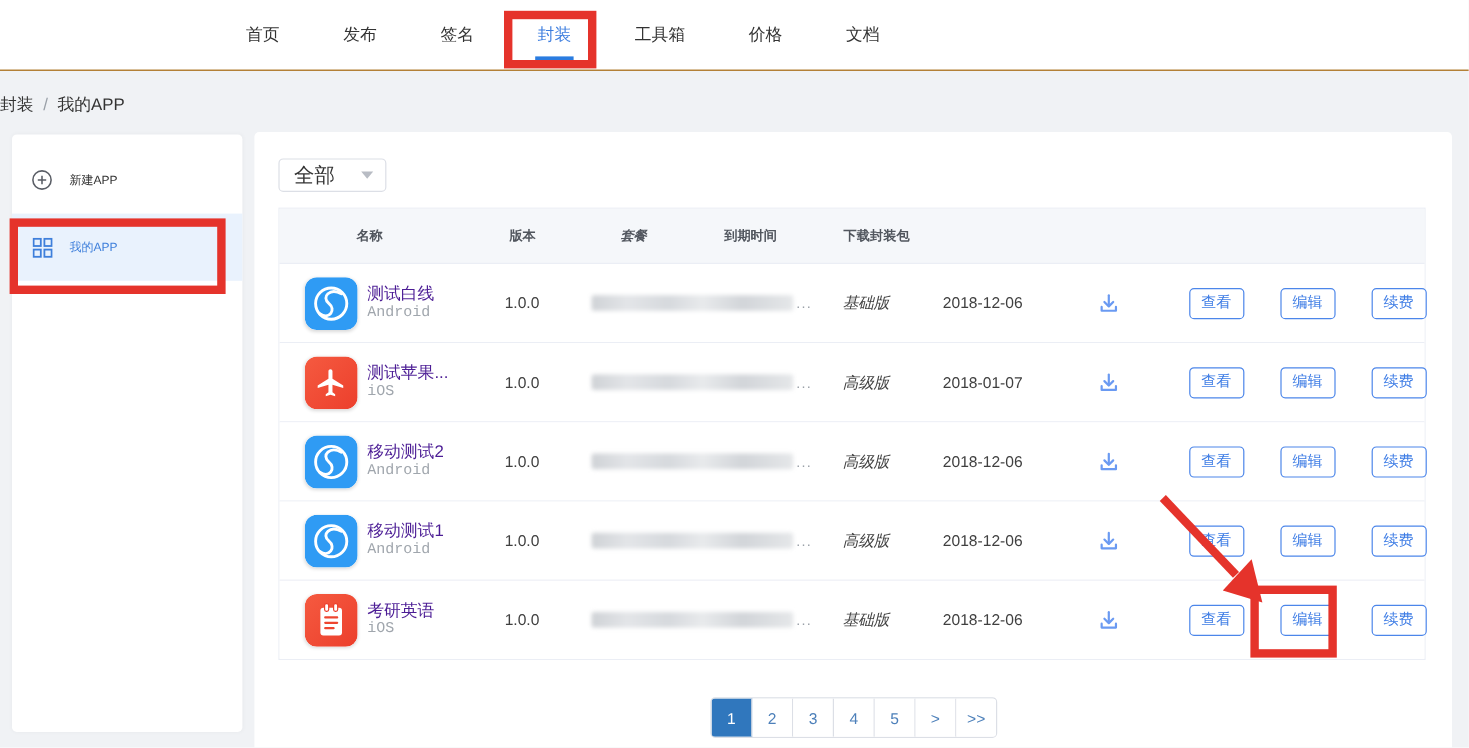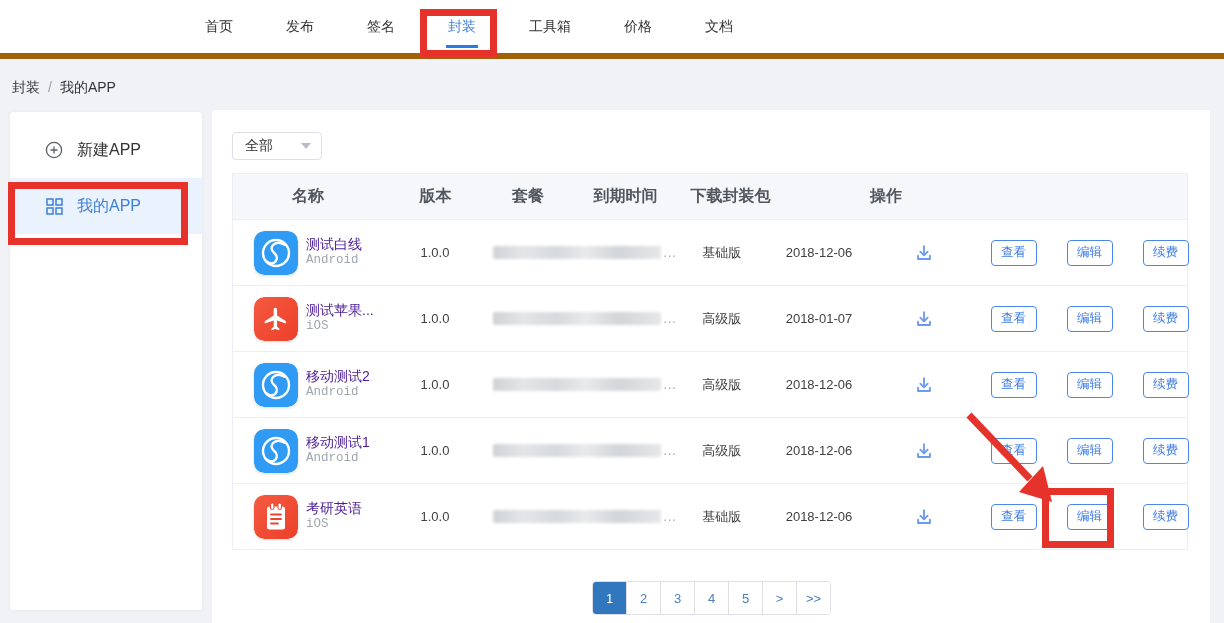--- a/index.html
+++ b/index.html
@@ -5,58 +5,58 @@
   html,body{margin:0;padding:0;}
   body{
     font-family:"Liberation Sans","DejaVu Sans",sans-serif;
     background:#f0f2f5;
     width:1224px;height:623px;overflow:hidden;position:relative;
     color:#333;
   }
   .stage{position:absolute;inset:0;width:1224px;height:623px;}
 
   
-  .topbar{position:absolute;left:0;top:0;width:1224px;height:59px;background:#fff;border-bottom:6px solid #a16207;box-sizing:border-box;text-align:right;}
+  .topbar{position:absolute;left:0;top:0;width:1224px;height:59px;background:#fff;border-bottom:1px solid #a16207;box-sizing:border-box;text-align:right;}
   .nav{display:flex;align-items:center;height:100%;padding-left:205px;gap:53px;}
   .nav-item{font-size:14px;color:#333;cursor:pointer;white-space:nowrap;position:relative;padding:6px 0;}
   .nav-item.active{color:#3d7edf;}
   .nav-item.active::after{content:"";position:absolute;left:-2px;right:-2px;bottom:-6px;height:3px;background:#2a7ce0;}
 
   
-  .breadcrumb{position:absolute;left:12px;top:79px;font-size:14px;color:#333;}
+  .breadcrumb{position:absolute;left:0;top:79px;font-size:14px;color:#333;}
   .breadcrumb .sep{color:#9aa0a8;margin:0 8px;}
 
   
   .sidebar{position:absolute;left:10px;top:112px;width:192px;height:498px;background:#fff;border-radius:4px;box-shadow:0 0 4px rgba(0,0,0,0.04);}
-  .side-item{height:56px;display:flex;align-items:center;padding-left:35px;gap:14px;font-size:16px;color:#333;cursor:pointer;}
+  .side-item{height:56px;display:flex;align-items:center;padding-left:16px;gap:14px;font-size:10px;color:#333;cursor:pointer;}
   .side-item:first-child{margin-top:10px;}
   .side-item.selected{background:#e9f2fd;color:#3e7fdb;}
   .side-icon{width:18px;height:18px;display:inline-flex;align-items:center;justify-content:center;}
 
   
   .main{position:absolute;left:212px;top:110px;width:998px;height:513px;background:#fff;border-radius:4px 4px 0 0;}
 
   
   .filter-row{position:absolute;left:20px;top:22px;display:flex;gap:10px;}
-  .select-box{width:90px;height:28px;border:1px solid #dcdfe6;border-radius:4px;display:flex;align-items:center;padding:0 10px 0 12px;box-sizing:border-box;font-size:14px;color:#333;justify-content:space-between;cursor:pointer;background:#fff;}
+  .select-box{width:90px;height:28px;border:1px solid #dcdfe6;border-radius:4px;display:flex;align-items:center;padding:0 10px 0 12px;box-sizing:border-box;font-size:17px;color:#333;justify-content:space-between;cursor:pointer;background:#fff;}
   .caret{width:0;height:0;border-left:5px solid transparent;border-right:5px solid transparent;border-top:6px solid #b8bcc4;}
   .search-box{width:170px;height:28px;border:1px solid #dcdfe6;border-radius:4px;display:flex;align-items:center;padding:0 8px 0 12px;box-sizing:border-box;background:#fff;}
   .search-box input{border:none;outline:none;flex:1;font-size:13px;color:#333;font-family:inherit;min-width:0;background:transparent;}
   .search-box input::placeholder{color:#b6bac2;}
 
   
   .table{position:absolute;left:20px;top:63px;width:956px;border:1px solid #ebeef5;box-sizing:border-box;}
-  .thead{display:flex;height:45px;align-items:center;background:#f5f7fa;border-bottom:1px solid #ebeef5;font-size:16px;font-weight:bold;color:#51565e;}
+  .thead{display:flex;height:45px;align-items:center;background:#f5f7fa;border-bottom:1px solid #ebeef5;font-size:11px;font-weight:bold;color:#51565e;}
   .trow{display:flex;height:65px;align-items:center;border-bottom:1px solid #ebeef5;background:#fff;}
   .trow:last-child{border-bottom:none;}
   .c{display:flex;align-items:center;justify-content:center;box-sizing:border-box;white-space:nowrap;}
   .c-name{width:150px;justify-content:flex-start;padding-left:21px;gap:8px;}
   .c-ver{width:105px;}
   .c-link{width:195px;}
-  .c-plan{width:80px;}
+  .c-plan{width:80px;font-style:italic;}
   .c-date{width:115px;}
   .c-dl{width:95px;}
   .c-act{width:216px;gap:9px;}
   .cell-text{font-size:13px;color:#404040;}
   .app-icon{width:44px;height:44px;border-radius:10px;flex:0 0 44px;box-shadow:0 1px 3px rgba(0,0,0,0.15);}
   .name-wrap{display:flex;flex-direction:column;line-height:1.25;overflow:hidden;}
   .app-name{font-size:14px;color:#4c1d95;white-space:nowrap;}
   .app-platform{font-size:12.5px;color:#a0a6ad;font-family:Liberation Mono, monospace;}
   .blur-bar{width:168px;height:13px;border-radius:2px;
     background:linear-gradient(90deg,#cfd2d6 0%,#e3e5e8 18%,#d6d9dd 38%,#e8eaec 55%,#d2d5d9 75%,#e5e7e9 100%);
@@ -131,21 +131,20 @@
     </div>
 
     <div class="table">
 
       <div class="thead">
         <div class="c c-name" style="justify-content:center;padding-left:0;">名称</div>
         <div class="c c-ver">版本</div>
         <div class="c c-plan">套餐</div>
         <div class="c c-date">到期时间</div>
         <div class="c c-dl">下载封装包</div>
-        <div class="c c-act">操作</div>
       </div>
 
       <div class="trow">
         <div class="c c-name">
           <svg class="app-icon" viewBox="0 0 44 44">
               <rect width="44" height="44" rx="10" fill="#2f9bf4"></rect>
               <circle cx="22" cy="22" r="13" fill="none" stroke="#fff" stroke-width="2.4"></circle>
               <path d="M30.5 13.8 C21 8.5 13.5 16.5 20 21.8 C26.5 27 20.5 36 12.5 30.5" fill="none" stroke="#fff" stroke-width="2.4" stroke-linecap="round"></path>
             </svg>
           <div class="name-wrap">

